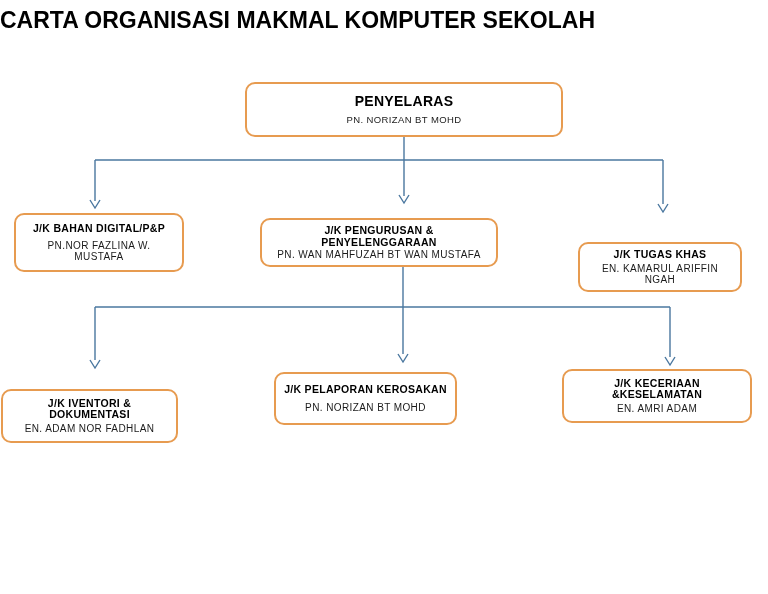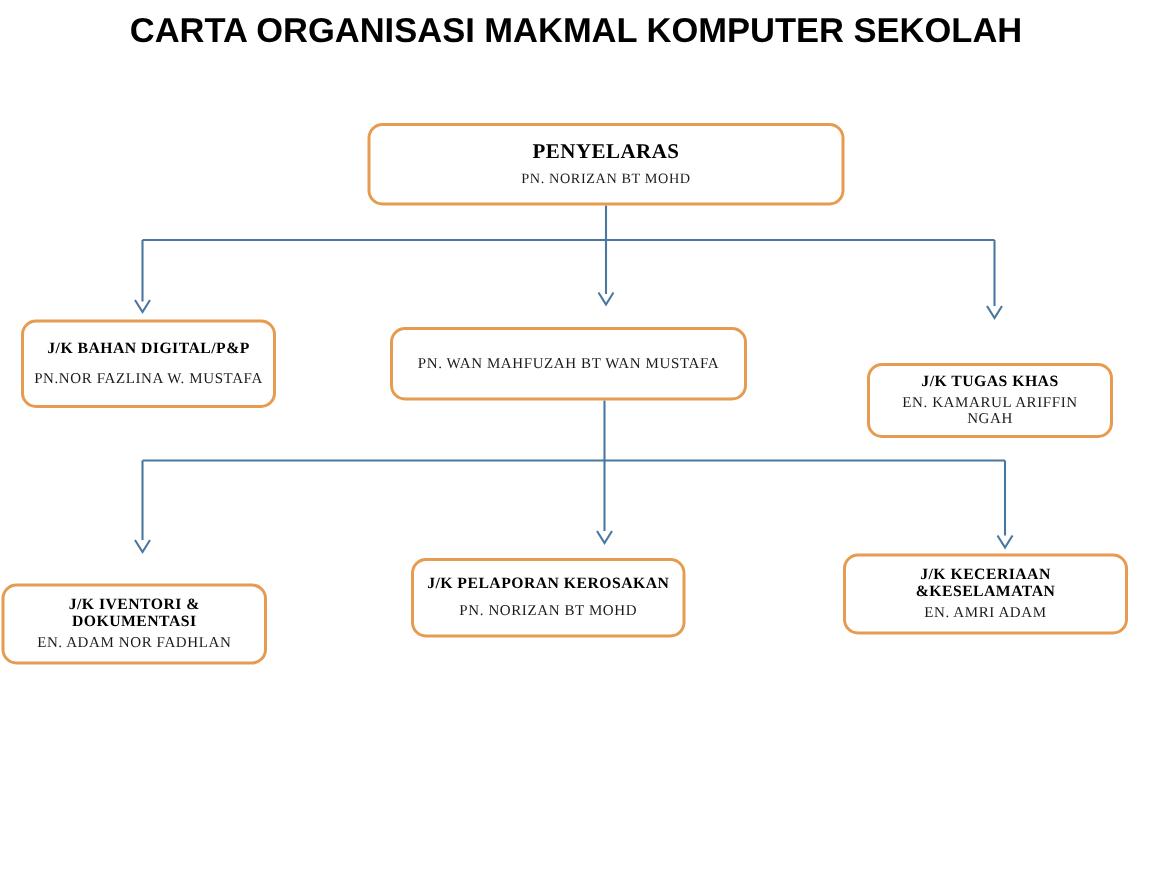--- a/index.html
+++ b/index.html
@@ -13,21 +13,21 @@
     height: 594px;
     background: #ffffff;
     overflow: hidden;
     font-family: "Liberation Sans", sans-serif;
   }
   .chart-title {
     position: absolute;
     top: 7px;
     left: 0;
     width: 768px;
-    text-align: center;
+    text-align: left;
     font-size: 23px;
     font-weight: bold;
     letter-spacing: 0px;
     color: #000000;
     font-family: "Liberation Sans", sans-serif;
   }
   svg.connectors {
     position: absolute;
     top: 0;
     left: 0;
@@ -39,21 +39,20 @@
     box-sizing: border-box;
     background: #ffffff;
     border: 2px solid #E79B50;
     border-radius: 10px;
     display: flex;
     flex-direction: column;
     justify-content: space-evenly;
     align-items: center;
     text-align: center;
     padding: 4px 6px;
-    font-family: Liberation Serif, serif;
   }
   .node .role {
     font-weight: bold;
     font-size: 10.5px;
     letter-spacing: 0.3px;
     color: #000000;
     line-height: 1.1;
   }
   .node .name {
     font-size: 10px;
@@ -102,20 +101,21 @@
     <div class="role">PENYELARAS</div>
     <div class="name">PN. NORIZAN BT MOHD</div>
   </div>
 
   <div class="node n-l2a">
     <div class="role">J/K BAHAN DIGITAL/P&amp;P</div>
     <div class="name">PN.NOR FAZLINA W. MUSTAFA</div>
   </div>
 
   <div class="node n-l2b">
+    <div class="role">J/K PENGURUSAN &amp; PENYELENGGARAAN</div>
     <div class="name">PN. WAN MAHFUZAH BT WAN MUSTAFA</div>
   </div>
 
   <div class="node n-l2c">
     <div class="role">J/K TUGAS KHAS</div>
     <div class="name">EN. KAMARUL ARIFFIN NGAH</div>
   </div>
 
   <div class="node n-l3a">
     <div class="role">J/K IVENTORI &amp; DOKUMENTASI</div>

